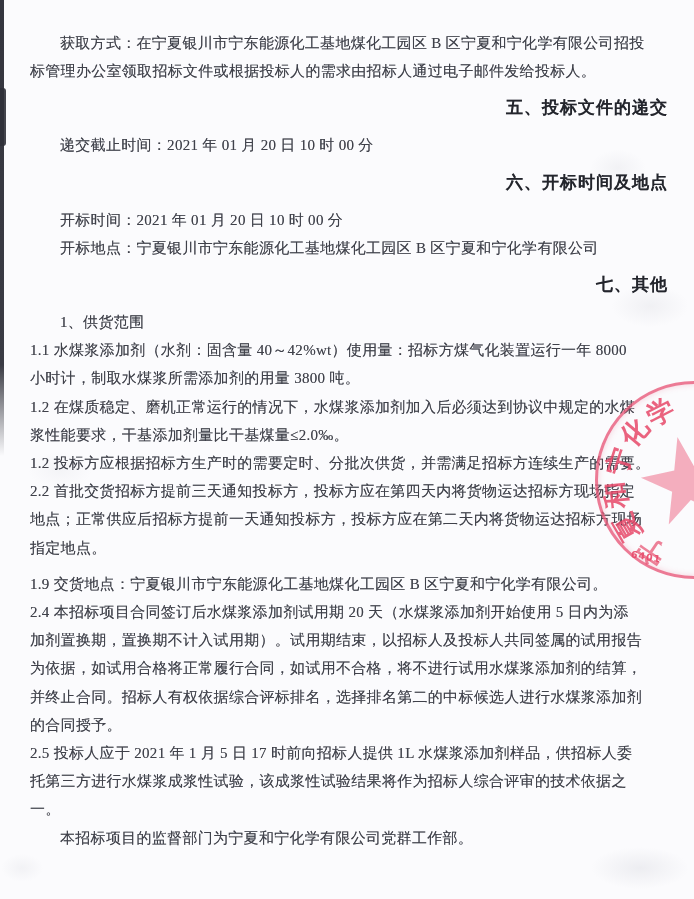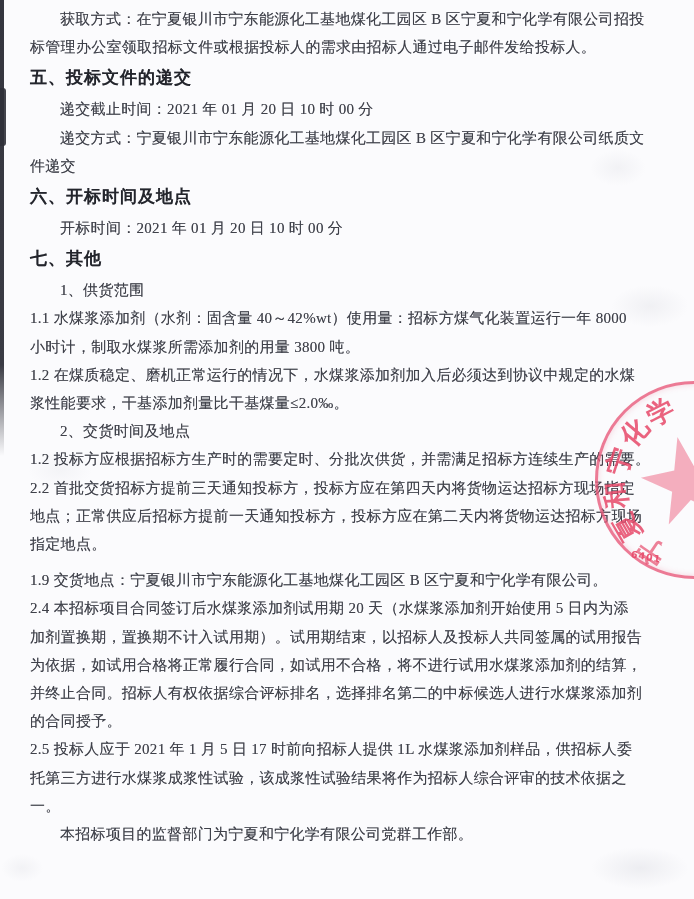--- a/index.html
+++ b/index.html
@@ -31,25 +31,25 @@
   }
   .doc{
     position:relative;
     padding:5px 26px 0 30px;
     font-size:15px;
     line-height:28.2px;
     letter-spacing:.3px;
     text-shadow:0 0 .5px rgba(63,65,74,.55);
   }
   .para{margin:0;white-space:pre-line;}
-  .ind{text-indent:2em;}
+  .ind{text-indent:2em;margin-top:24px;}
   .line-ind{margin:0;padding-left:2em;white-space:pre-line;font-family:Liberation Serif, serif;}
   .heading{
     font-size:17px;font-weight:bold;color:#23252c;
-    letter-spacing:1px;margin:2px 0;line-height:30px;white-space:pre-line;
+    letter-spacing:1px;margin:8px 0;line-height:30px;white-space:pre-line;text-align:right;
   }
   .gap-top{margin-top:8px;}
   .gap-top-lg{margin-top:7px;}
 
   
   .stamp{position:absolute;left:595px;top:381px;width:99px;height:196px;pointer-events:none;}
   .ring{
     position:absolute;left:0;top:0;width:192px;height:192px;border-radius:50%;
     border:3.5px solid rgba(233,90,122,.8);
     box-shadow:inset 0 0 6px rgba(233,90,122,.25);
@@ -78,31 +78,29 @@
 <div class="page">
 
   <div class="edge"></div>
   <div class="edge-bump"></div>
 
   <div class="doc">
     <p class="para ind">获取方式：在宁夏银川市宁东能源化工基地煤化工园区 B 区宁夏和宁化学有限公司招投
 标管理办公室领取招标文件或根据投标人的需求由招标人通过电子邮件发给投标人。</p>
     <h2 class="heading">五、投标文件的递交</h2>
     <p class="line-ind">递交截止时间：2021 年 01 月 20 日  10 时 00 分</p>
-    <p class="para ind">递交方式：宁夏银川市宁东能源化工基地煤化工园区 B 区宁夏和宁化学有限公司纸质文
-件递交</p>
     <h2 class="heading">六、开标时间及地点</h2>
     <p class="line-ind">开标时间：2021 年 01 月 20 日  10 时 00 分</p>
+    <p class="line-ind">开标地点：宁夏银川市宁东能源化工基地煤化工园区 B 区宁夏和宁化学有限公司</p>
     <h2 class="heading">七、其他</h2>
     <p class="line-ind">1、供货范围</p>
     <p class="para">1.1 水煤浆添加剂（水剂：固含量 40～42%wt）使用量：招标方煤气化装置运行一年 8000
 小时计，制取水煤浆所需添加剂的用量 3800 吨。</p>
     <p class="para">1.2 在煤质稳定、磨机正常运行的情况下，水煤浆添加剂加入后必须达到协议中规定的水煤
 浆性能要求，干基添加剂量比干基煤量≤2.0‰。</p>
-    <p class="line-ind">2、交货时间及地点</p>
     <p class="para">1.2 投标方应根据招标方生产时的需要定时、分批次供货，并需满足招标方连续生产的需要。</p>
     <p class="para">2.2 首批交货招标方提前三天通知投标方，投标方应在第四天内将货物运达招标方现场指定
 地点；正常供应后招标方提前一天通知投标方，投标方应在第二天内将货物运达招标方现场
 指定地点。</p>
     <p class="para gap-top">1.9 交货地点：宁夏银川市宁东能源化工基地煤化工园区 B 区宁夏和宁化学有限公司。</p>
     <p class="para">2.4 本招标项目合同签订后水煤浆添加剂试用期 20 天（水煤浆添加剂开始使用 5 日内为添
 加剂置换期，置换期不计入试用期）。试用期结束，以招标人及投标人共同签属的试用报告
 为依据，如试用合格将正常履行合同，如试用不合格，将不进行试用水煤浆添加剂的结算，
 并终止合同。招标人有权依据综合评标排名，选择排名第二的中标候选人进行水煤浆添加剂
 的合同授予。</p>

